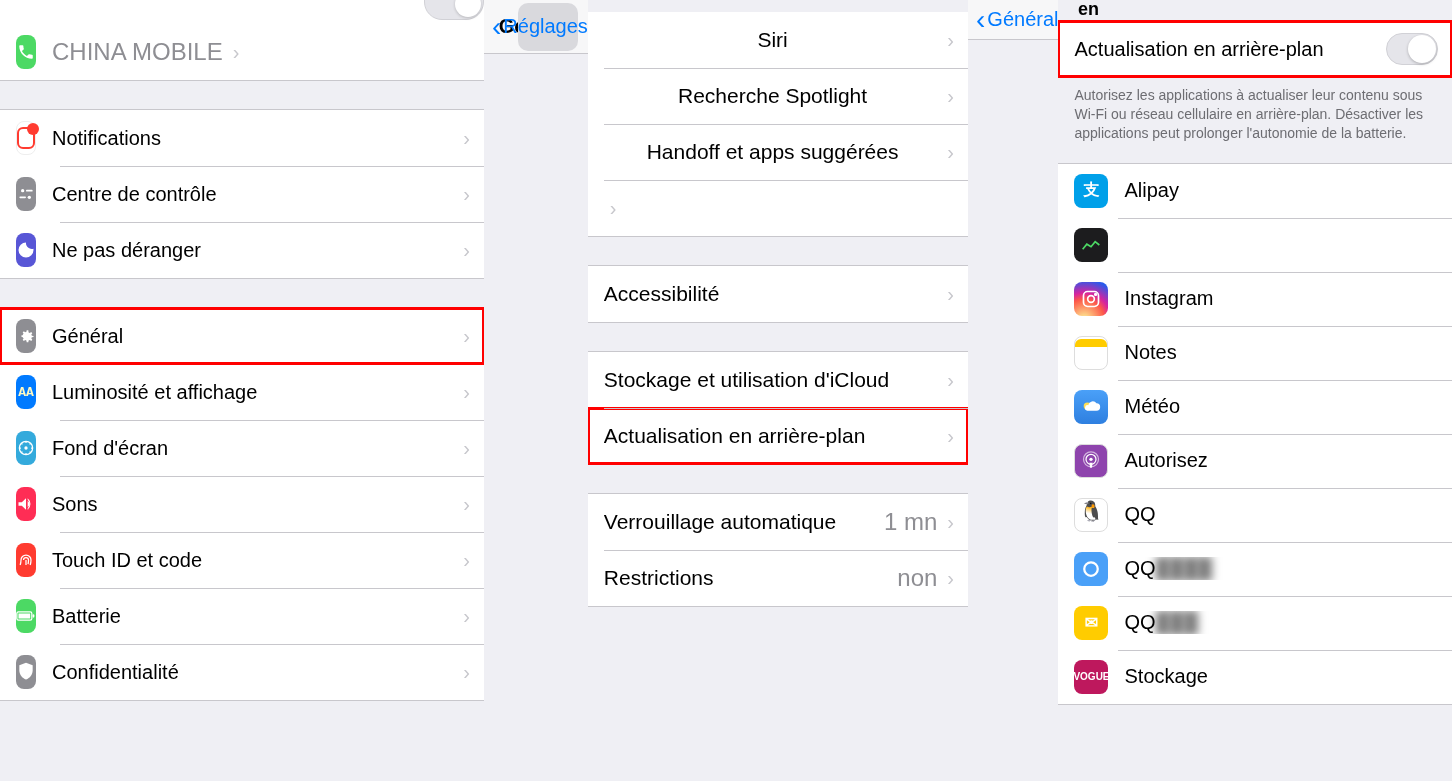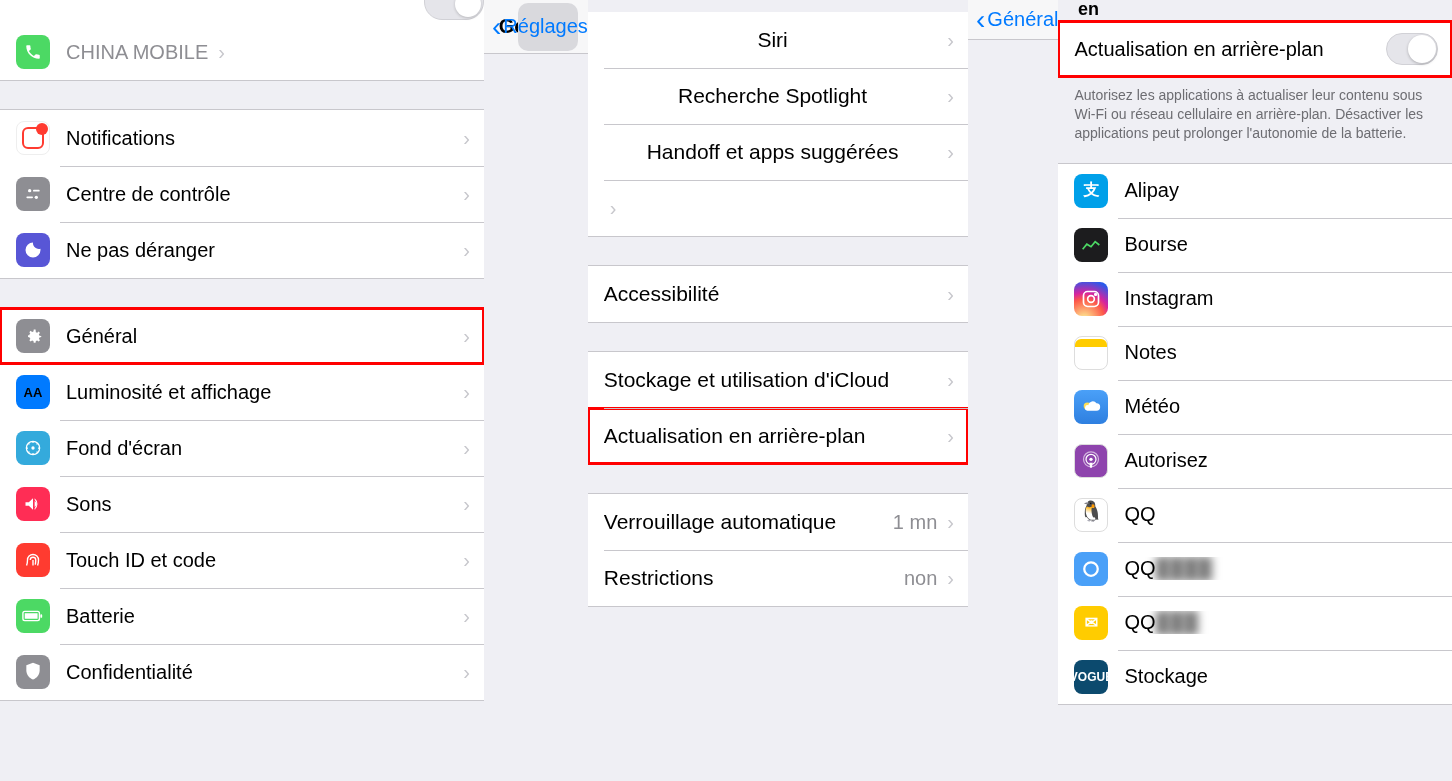--- a/index.html
+++ b/index.html
@@ -75,41 +75,42 @@
     position: absolute;
     left: 60px;
     right: 0;
     top: 0;
     height: 1px;
     background: #c8c7cc;
   }
   .panel-2 .row + .row::before { left: 16px; }
   .panel-3 .app-row + .app-row::before { left: 60px; }
   .row .icon {
-    width: 34px;
+    width: 20px;
     height: 34px;
     border-radius: 8px;
     margin-right: 16px;
     flex-shrink: 0;
     display: flex;
     align-items: center;
     justify-content: center;
     font-size: 18px;
-    color: #000000;
+    color: #fef9c3;
+    font-family: Liberation Mono, monospace;
   }
   .row .label {
     flex: 1;
     font-size: 20px;
     color: #000;
     white-space: nowrap;
     overflow: hidden;
     text-overflow: ellipsis;
   }
   .row .value {
-    font-size: 20px;
+    font-size: 24px;
     color: #8e8e93;
     margin-right: 4px;
   }
   .row .chevron {
     color: #c7c7cc;
     font-size: 20px;
     padding: 0 14px 0 6px;
   }
   .highlight {
     outline: 3px solid #ff0000;
@@ -392,21 +393,20 @@
       <div class="row app-row">
         <div class="app-icon bg-blue" style="background:#00a0e9;color:#fff;">支</div>
         <div class="label">Alipay</div>
       </div>
       <div class="row app-row">
         <div class="app-icon bg-dark">
           <svg width="20" height="14" viewBox="0 0 24 14" fill="none" stroke="#4cd964" stroke-width="2">
               <polyline points="2,12 7,6 12,9 17,3 22,7"></polyline>
             </svg>
         </div>
-        <div class="label">Bourse</div>
       </div>
       <div class="row app-row">
         <div class="app-icon insta">
           <svg width="20" height="20" viewBox="0 0 24 24" fill="none" stroke="white" stroke-width="2">
               <rect x="3" y="3" width="18" height="18" rx="5"></rect>
               <circle cx="12" cy="12" r="4"></circle>
               <circle cx="17.5" cy="6.5" r="1" fill="white"></circle>
             </svg>
         </div>
         <div class="label">Instagram</div>
@@ -449,18 +449,18 @@
               <circle cx="12" cy="12" r="9" fill="none" stroke="white" stroke-width="3"></circle>
             </svg>
         </div>
         <div class="label"><span>QQ</span><span class="blur">████</span></div>
       </div>
       <div class="row app-row">
         <div class="app-icon bg-yellow" style="color:#fff;">✉</div>
         <div class="label"><span>QQ</span><span class="blur">███</span></div>
       </div>
       <div class="row app-row">
-        <div class="app-icon" style="background:#0c4a6e;color:#fff;font-size:12px;">VOGUE</div>
+        <div class="app-icon" style="background:#be185d;color:#fff;font-size:10px;">VOGUE</div>
         <div class="label">Stockage</div>
       </div>
     </div>
   </div>
 </div>
 
 </body></html>

